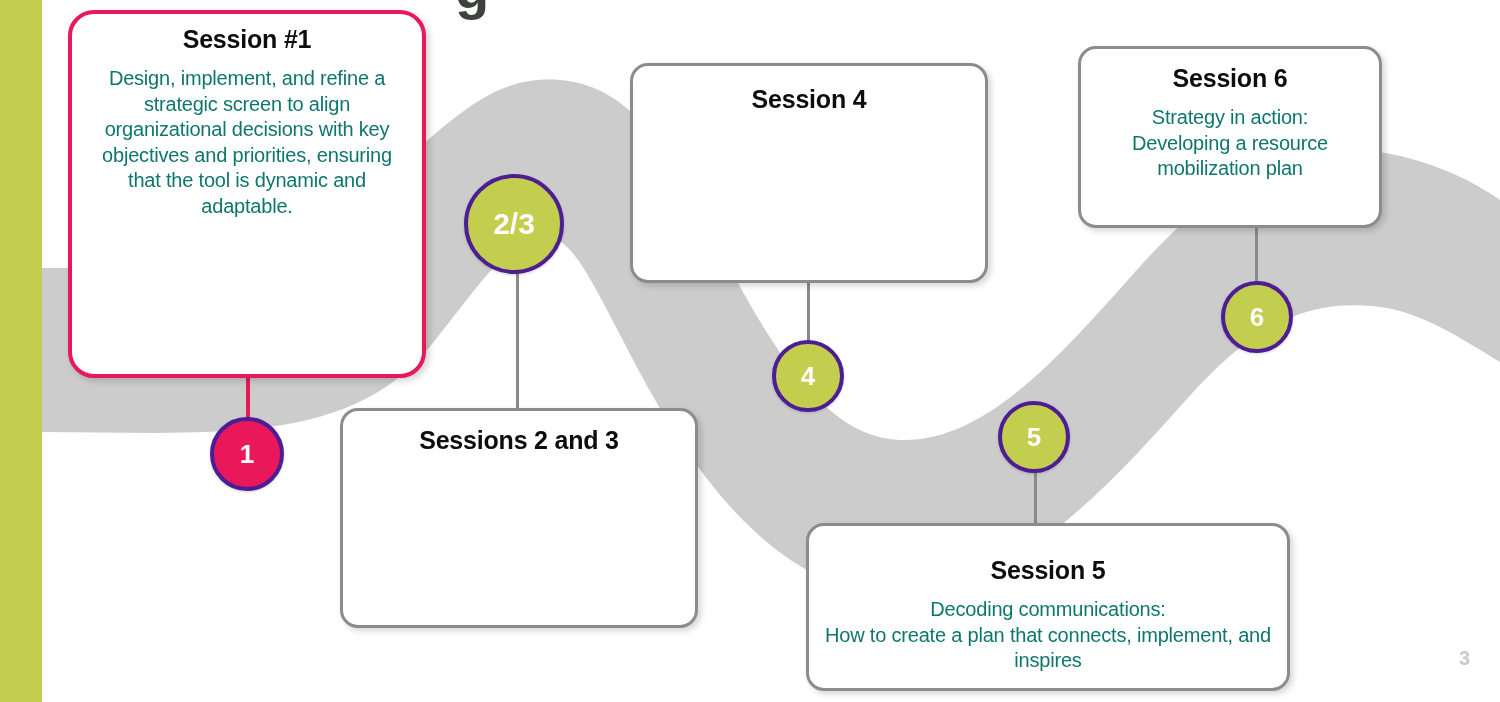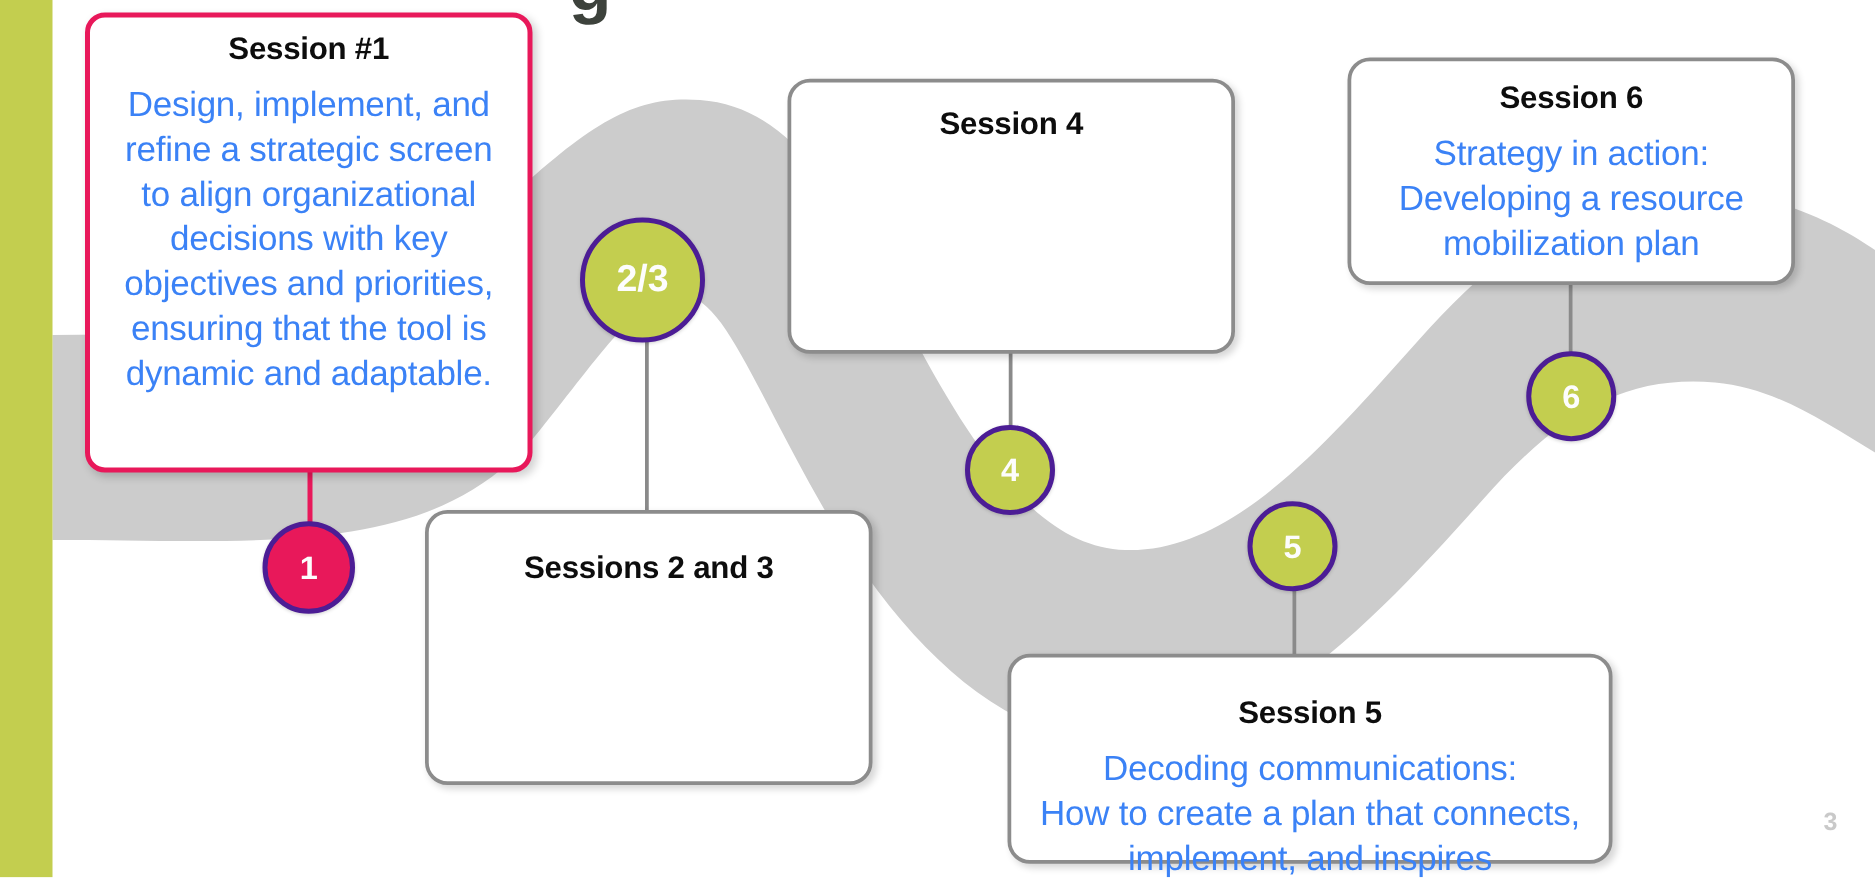--- a/index.html
+++ b/index.html
@@ -52,35 +52,35 @@
     box-sizing: border-box;
     background: #ffffff;
     border: 3px solid #8c8c8c;
     border-radius: 18px;
     box-shadow: 3px 3px 6px rgba(0,0,0,0.16);
     text-align: center;
     padding: 10px 14px;
   }
   .card.accent {
     border: 4px solid #e8185a;
-    border-radius: 16px;
+    border-radius: 26px;
     box-shadow: 3px 3px 7px rgba(0,0,0,0.18);
     text-align: center;
   }
   .card-title {
     font-weight: bold;
     color: #0d0d0d;
     font-size: 25px;
     line-height: 1.2;
     margin: 0 0 12px 0;
     letter-spacing: -0.2px;
   }
   .card-body {
-    color: #3b82f6;
-    font-size: 28px;
+    color: #0f766e;
+    font-size: 20px;
     line-height: 1.28;
     margin: 0;
     letter-spacing: -0.2px;
   }
 
   
   .bubble {
     position: absolute;
     box-sizing: border-box;
     border-radius: 50%;
@@ -154,35 +154,35 @@
 
   <div class="connector" style="left:1034px; top:470px; height:55px;"></div>
 
   <div class="connector" style="left:1255px; top:228px; height:68px;"></div>
 
   <div class="card accent" style="left:68px; top:10px; width:358px; height:368px;">
     <div class="card-title">Session #1</div>
     <div class="card-body">Design, implement, and refine a strategic screen to align organizational decisions with key objectives and priorities, ensuring that the tool is dynamic and adaptable.</div>
   </div>
 
-  <div class="card" style="left:340px; top:408px; width:358px; height:220px; padding-top:28px;">
+  <div class="card" style="left:340px; top:408px; width:358px; height:220px; padding-top:14px;">
     <div class="card-title">Sessions 2 and 3</div>
   </div>
 
   <div class="card" style="left:630px; top:63px; width:358px; height:220px; padding-top:18px;">
     <div class="card-title">Session 4</div>
   </div>
 
   <div class="card" style="left:806px; top:523px; width:484px; height:168px; padding-top:29px;">
     <div class="card-title">Session 5</div>
     <div class="card-body" style="white-space:pre-line;">Decoding communications:
 How to create a plan that connects, implement, and inspires</div>
   </div>
 
-  <div class="card" style="left:1078px; top:46px; width:358px; height:182px; padding-top:14px;">
+  <div class="card" style="left:1078px; top:46px; width:304px; height:182px; padding-top:14px;">
     <div class="card-title">Session 6</div>
     <div class="card-body" style="white-space:pre-line;margin-top:12px;">Strategy in action:
 Developing a resource mobilization plan</div>
   </div>
 
   <div class="bubble pink" style="left:210px; top:417px; width:74px; height:74px; font-size:26px;">
     <span>1</span>
   </div>
 
   <div class="bubble green" style="left:464px; top:174px; width:100px; height:100px; font-size:30px;">

